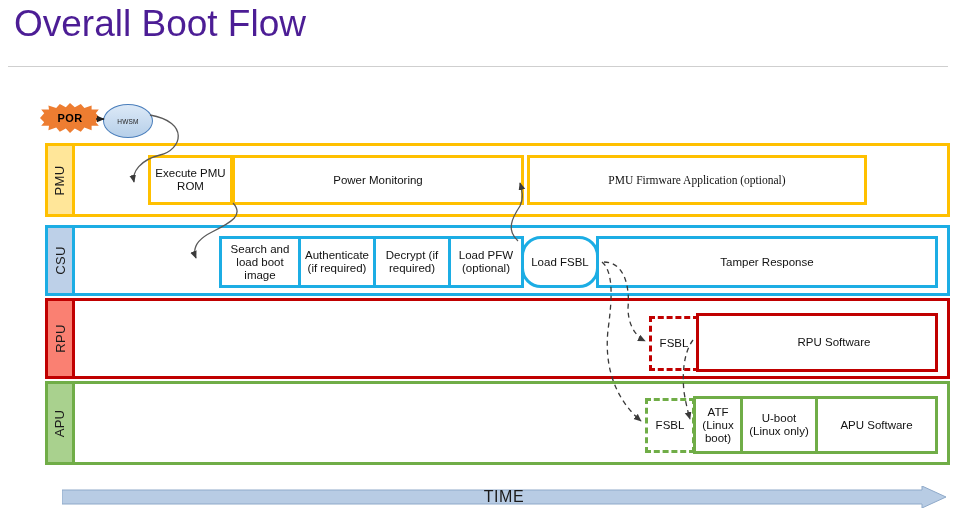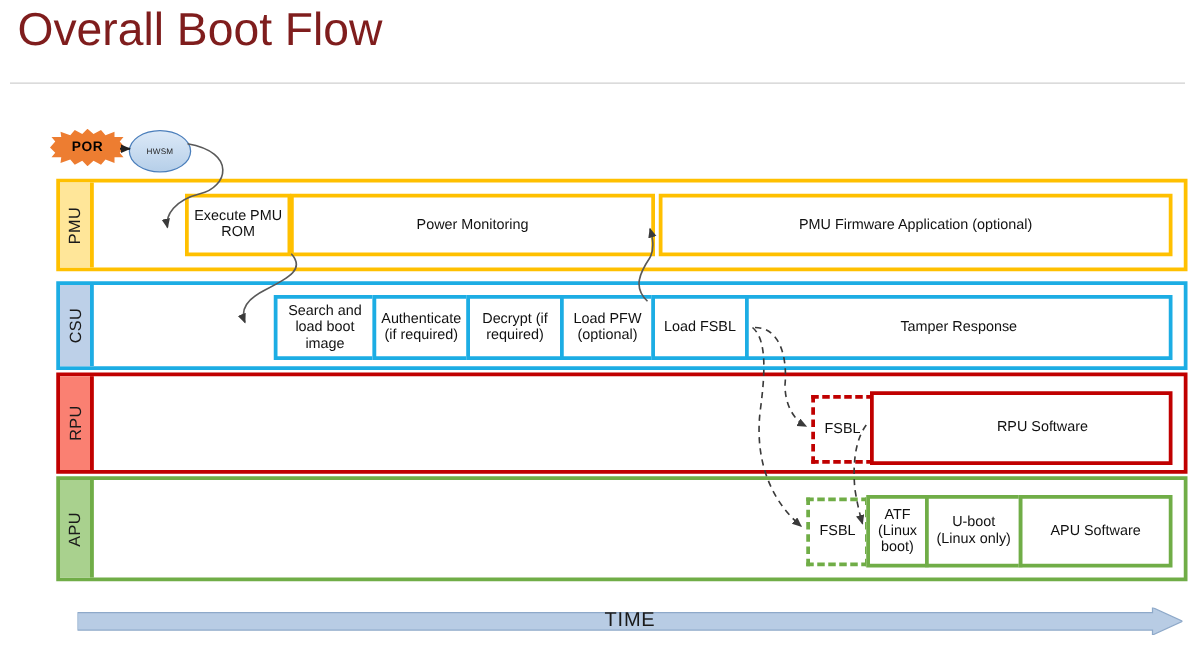--- a/index.html
+++ b/index.html
@@ -9,21 +9,21 @@
     font-family:"Liberation Sans","DejaVu Sans",sans-serif;
     overflow:hidden;
     position:relative;
   }
   .slide{position:absolute;inset:0;}
 
   
   #slide-title{
     position:absolute;left:14px;top:2px;
     font-size:37px;line-height:44px;
-    color:#7f1d1d;
+    color:#4c1d95;
     font-weight:400;
     letter-spacing:0px;
     white-space:nowrap;
   }
   #title-divider{
     position:absolute;left:8px;top:66px;width:940px;height:1px;
     background:#cfcfcf;
   }
 
   
@@ -126,42 +126,42 @@
       <div class="row-label">
         <span>PMU</span>
       </div>
     </div>
     <div class="box b-pmu" style="left:148px;top:155px;width:85px;height:50px;">
       <span>Execute PMU ROM</span>
     </div>
     <div class="box b-pmu" style="left:232px;top:155px;width:292px;height:50px;">
       <span>Power Monitoring</span>
     </div>
-    <div class="box b-pmu" style="left:527px;top:155px;width:411px;height:50px;">
+    <div class="box b-pmu" style="left:527px;top:155px;width:340px;height:50px;font-family:Liberation Serif, serif;">
       <span>PMU Firmware Application (optional)</span>
     </div>
 
     <div class="row" id="row-csu">
       <div class="row-label">
         <span>CSU</span>
       </div>
     </div>
     <div class="box b-csu" style="left:219px;top:236px;width:82px;height:52px;">
       <span>Search and load boot image</span>
     </div>
     <div class="box b-csu" style="left:298px;top:236px;width:78px;height:52px;">
       <span>Authenticate (if required)</span>
     </div>
     <div class="box b-csu" style="left:373px;top:236px;width:78px;height:52px;align-items:center;">
       <span>Decrypt (if required)</span>
     </div>
     <div class="box b-csu" style="left:448px;top:236px;width:76px;height:52px;">
       <span>Load PFW (optional)</span>
     </div>
-    <div class="box b-csu" style="left:521px;top:236px;width:78px;height:52px;">
+    <div class="box b-csu" style="left:521px;top:236px;width:78px;height:52px;border-radius:20px;">
       <span>Load FSBL</span>
     </div>
     <div class="box b-csu" style="left:596px;top:236px;width:342px;height:52px;">
       <span>Tamper Response</span>
     </div>
 
     <div class="row" id="row-rpu">
       <div class="row-label">
         <span>RPU</span>
       </div>

